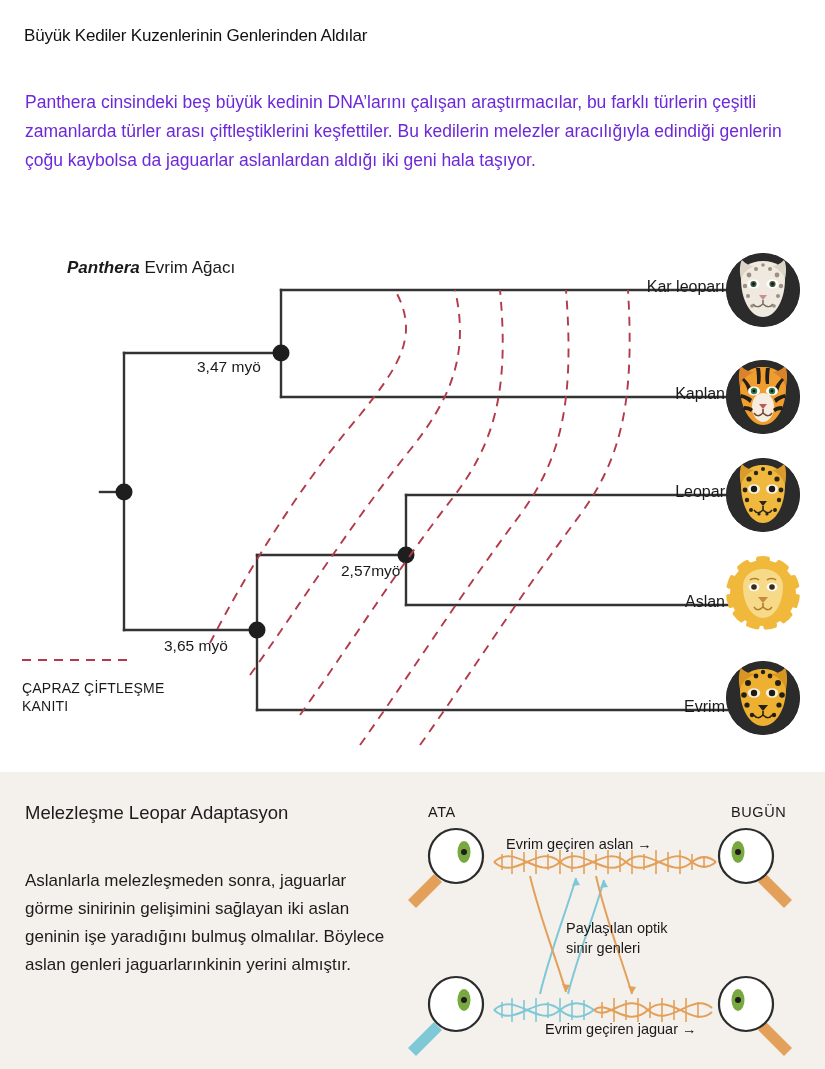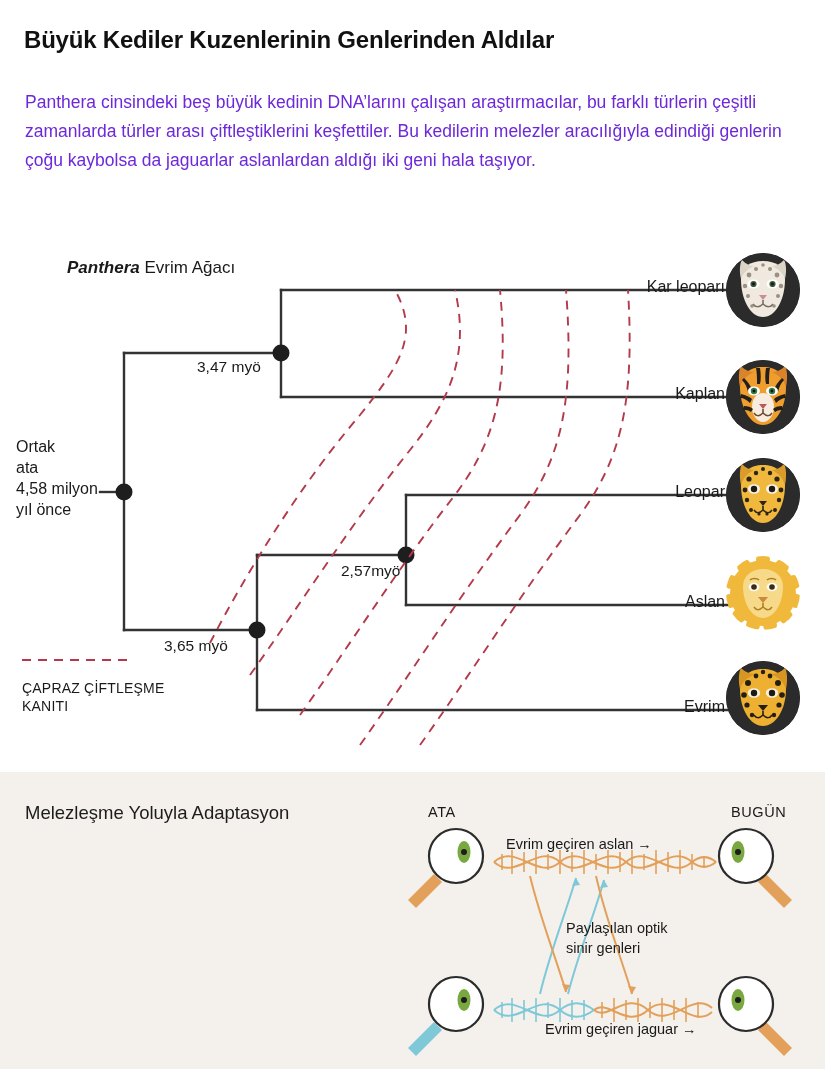--- a/index.html
+++ b/index.html
@@ -19,22 +19,22 @@
     position: relative;
     width: 825px;
     height: 1069px;
   }
 
   
   .title {
     position: absolute;
     left: 24px;
     top: 26px;
-    font-size: 24px;
-    font-weight: 700;
+    font-size: 17px;
+    font-weight: 400;
     color: #111;
     letter-spacing: -0.2px;
   }
   .intro {
     position: absolute;
     left: 25px;
     top: 88px;
     width: 790px;
     font-size: 17.5px;
     line-height: 29px;
@@ -203,26 +203,20 @@
 
       <g>
         <path d="M22,415 L128,415" fill="none" stroke="#b33a4a" stroke-width="1.9" stroke-dasharray="9 7"></path>
       </g>
     </svg>
 
     <div class="node-label" style="left:197px; top:113px;">3,47 myö</div>
     <div class="node-label" style="left:164px; top:392px;">3,65 myö</div>
     <div class="node-label" style="left:341px; top:317px;">2,57myö</div>
 
-    <div class="root-label" style="left:16px; top:191px; width:105px;">
-      <div>Ortak</div>
-      <div>ata</div>
-      <div>4,58 milyon</div>
-      <div>yıl önce</div>
-    </div>
 
     <div class="tip-label" style="left:540px; top:33px; width:185px;">Kar leoparı</div>
     <div class="tip-label" style="left:540px; top:140px; width:185px;">Kaplan</div>
     <div class="tip-label" style="left:540px; top:238px; width:185px;">Leopar</div>
     <div class="tip-label" style="left:540px; top:348px; width:185px;">Aslan</div>
     <div class="tip-label" style="left:540px; top:453px; width:185px;">Evrim</div>
   </div>
 
   <div class="legend-label">
     <div>ÇAPRAZ ÇİFTLEŞME</div>
@@ -379,21 +373,22 @@
       <circle cx="28" cy="32" r="3.2" fill="#1c1a13"></circle>
       <circle cx="46" cy="32" r="3.2" fill="#1c1a13"></circle>
       <path d="M32 44 L42 44 L37 50 Z" fill="#241f16"></path>
       <path d="M37 50 L37 54" stroke="#241f16" stroke-width="1.6"></path>
       <path d="M37 54 C33 58 30 57 28 54" stroke="#241f16" stroke-width="1.5" fill="none"></path>
       <path d="M37 54 C41 58 44 57 46 54" stroke="#241f16" stroke-width="1.5" fill="none"></path>
     </svg>
   </div>
 
   <div class="bottom">
-    <div class="bottom-title">Melezleşme Yoluyla Adaptasyon</div>
+    <div class="bottom-title">Melezleşme Leopar Adaptasyon</div>
+    <div class="bottom-body">Aslanlarla melezleşmeden sonra, jaguarlar görme sinirinin gelişimini sağlayan iki aslan geninin işe yaradığını bulmuş olmalılar. Böylece aslan genleri jaguarlarınkinin yerini almıştır.</div>
 
     <div class="dna-wrap">
       <svg width="435" height="297" viewBox="0 0 435 297" xmlns="http://www.w3.org/2000/svg">
 
         <g>
           <path d="M18 128 L44 102 L52 110 L26 136 Z" fill="#e3a05a"></path>
           <circle cx="66" cy="84" r="27" fill="#ffffff" stroke="#2b2b2b" stroke-width="2.2"></circle>
           <ellipse cx="74" cy="80" rx="6.5" ry="11" fill="#7aa840"></ellipse>
           <circle cx="74" cy="80" r="3" fill="#1d1d1d"></circle>
         </g>

